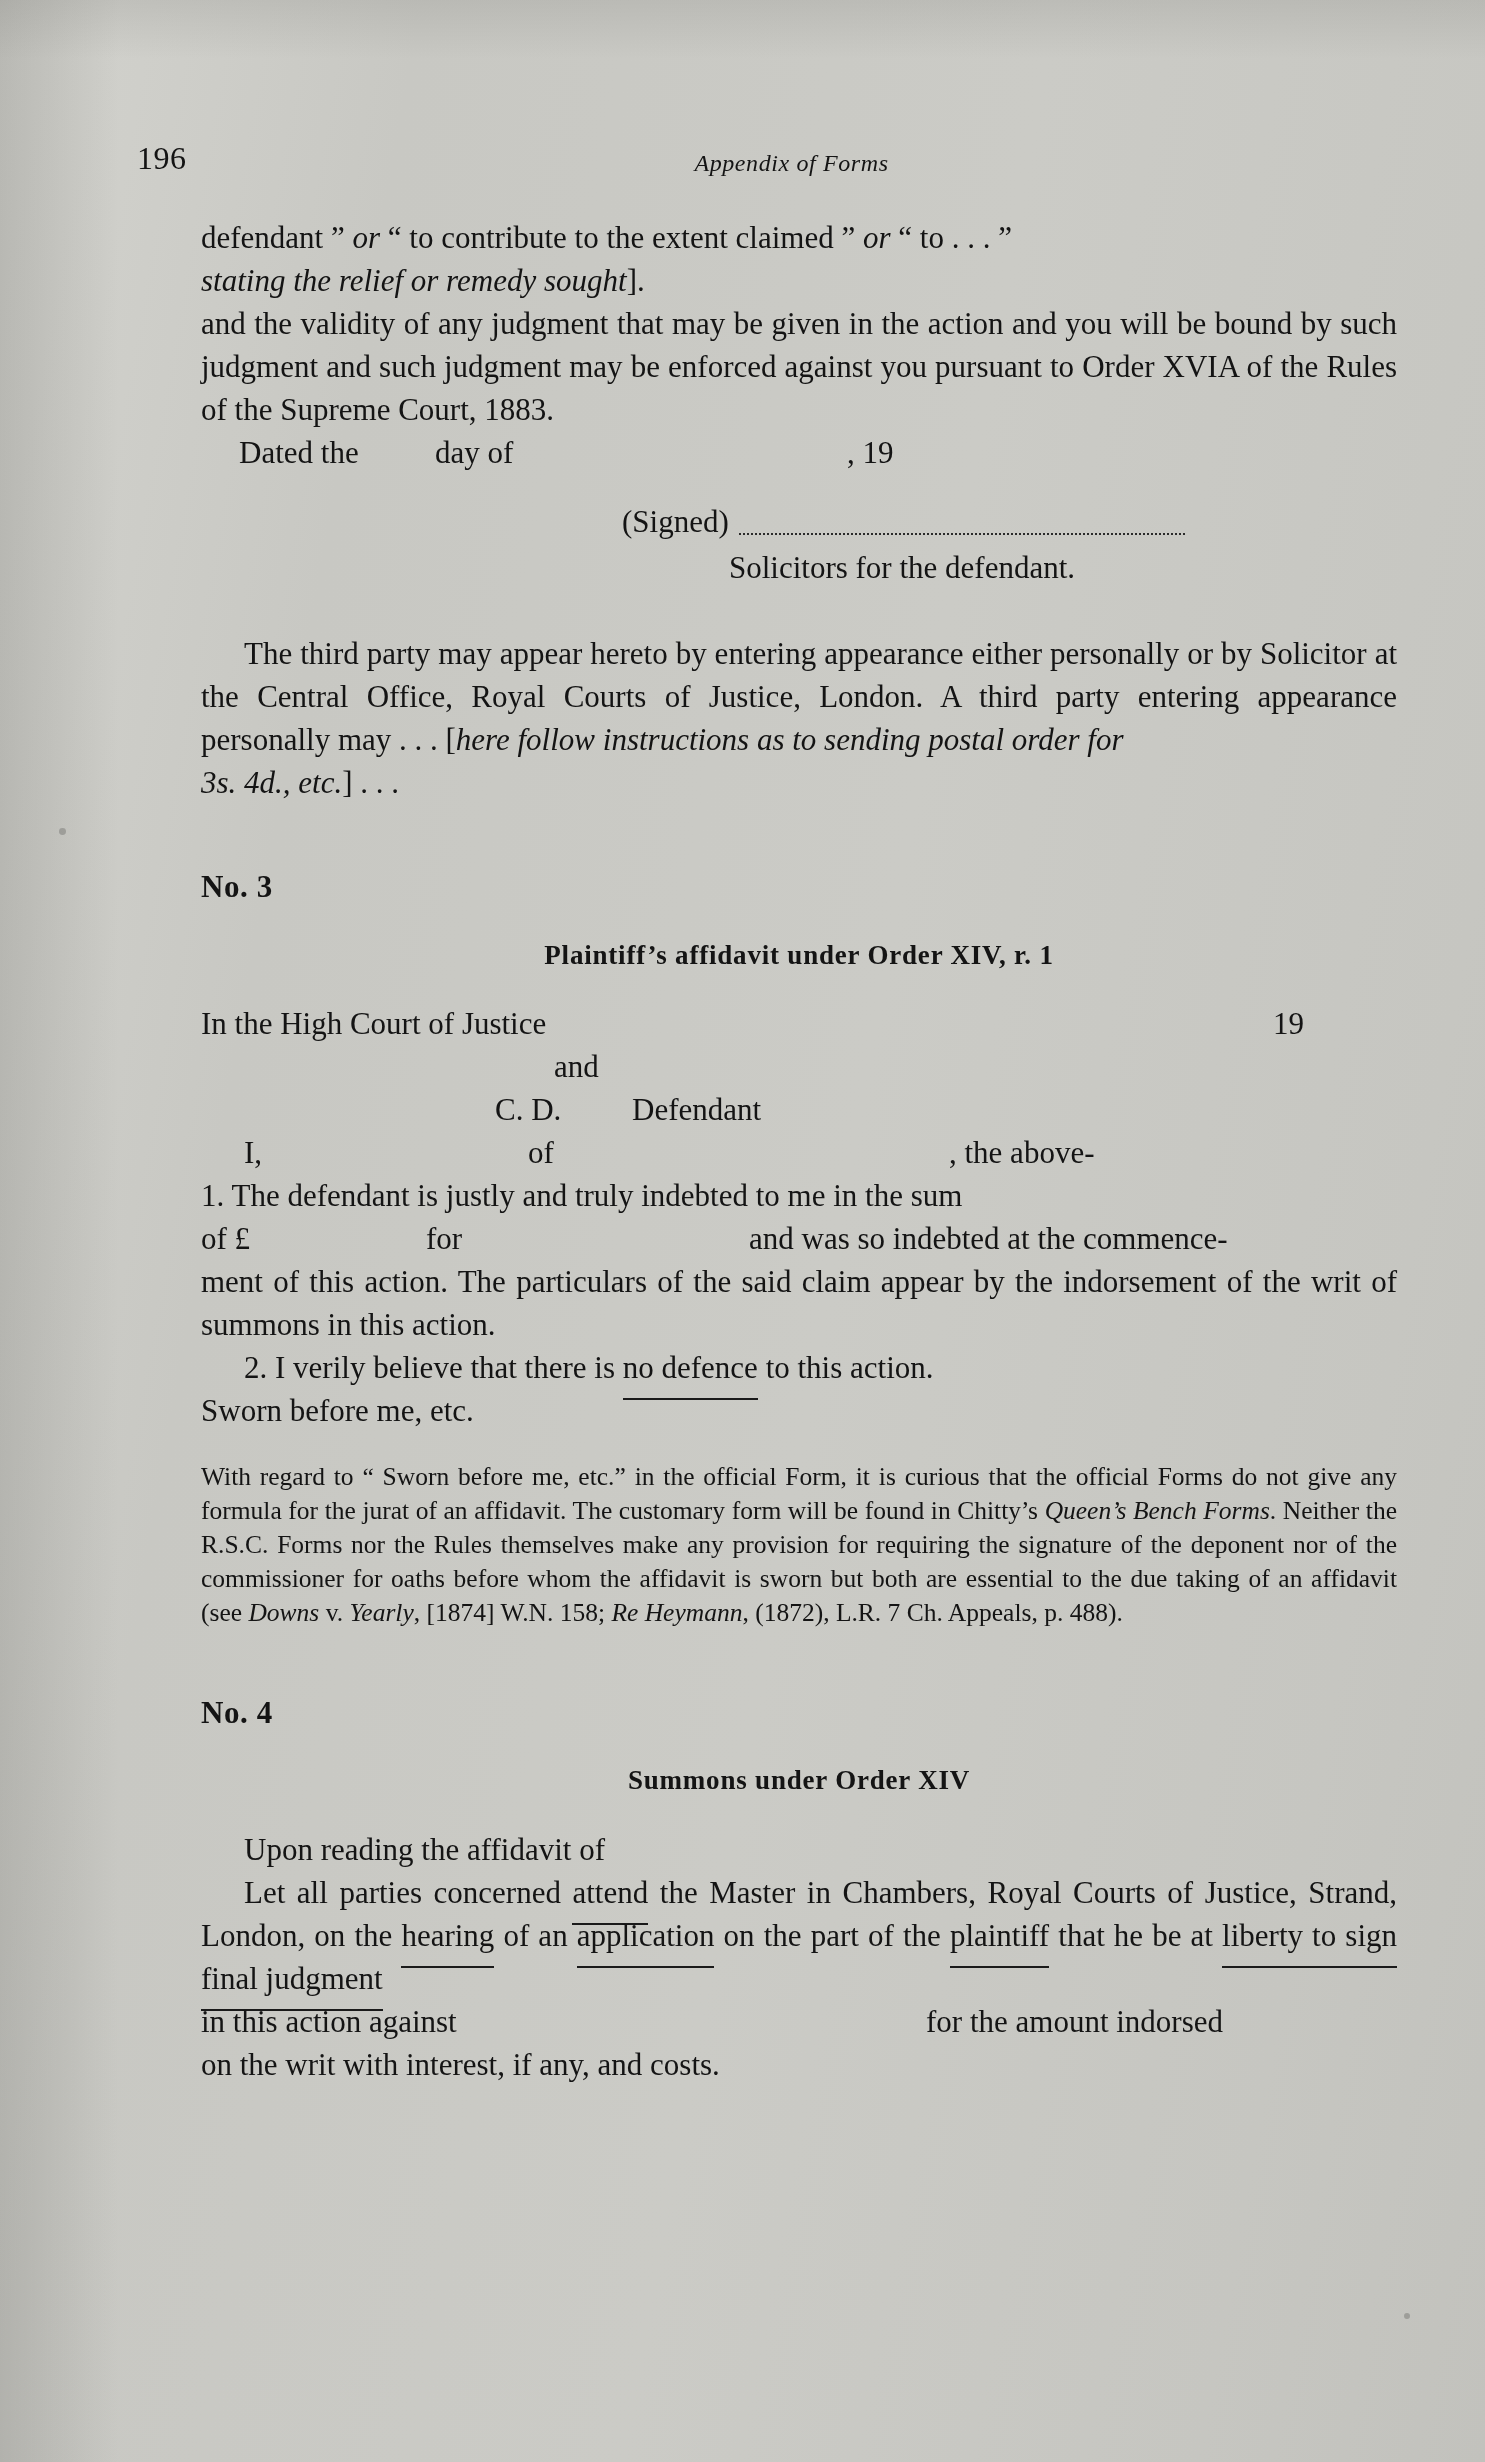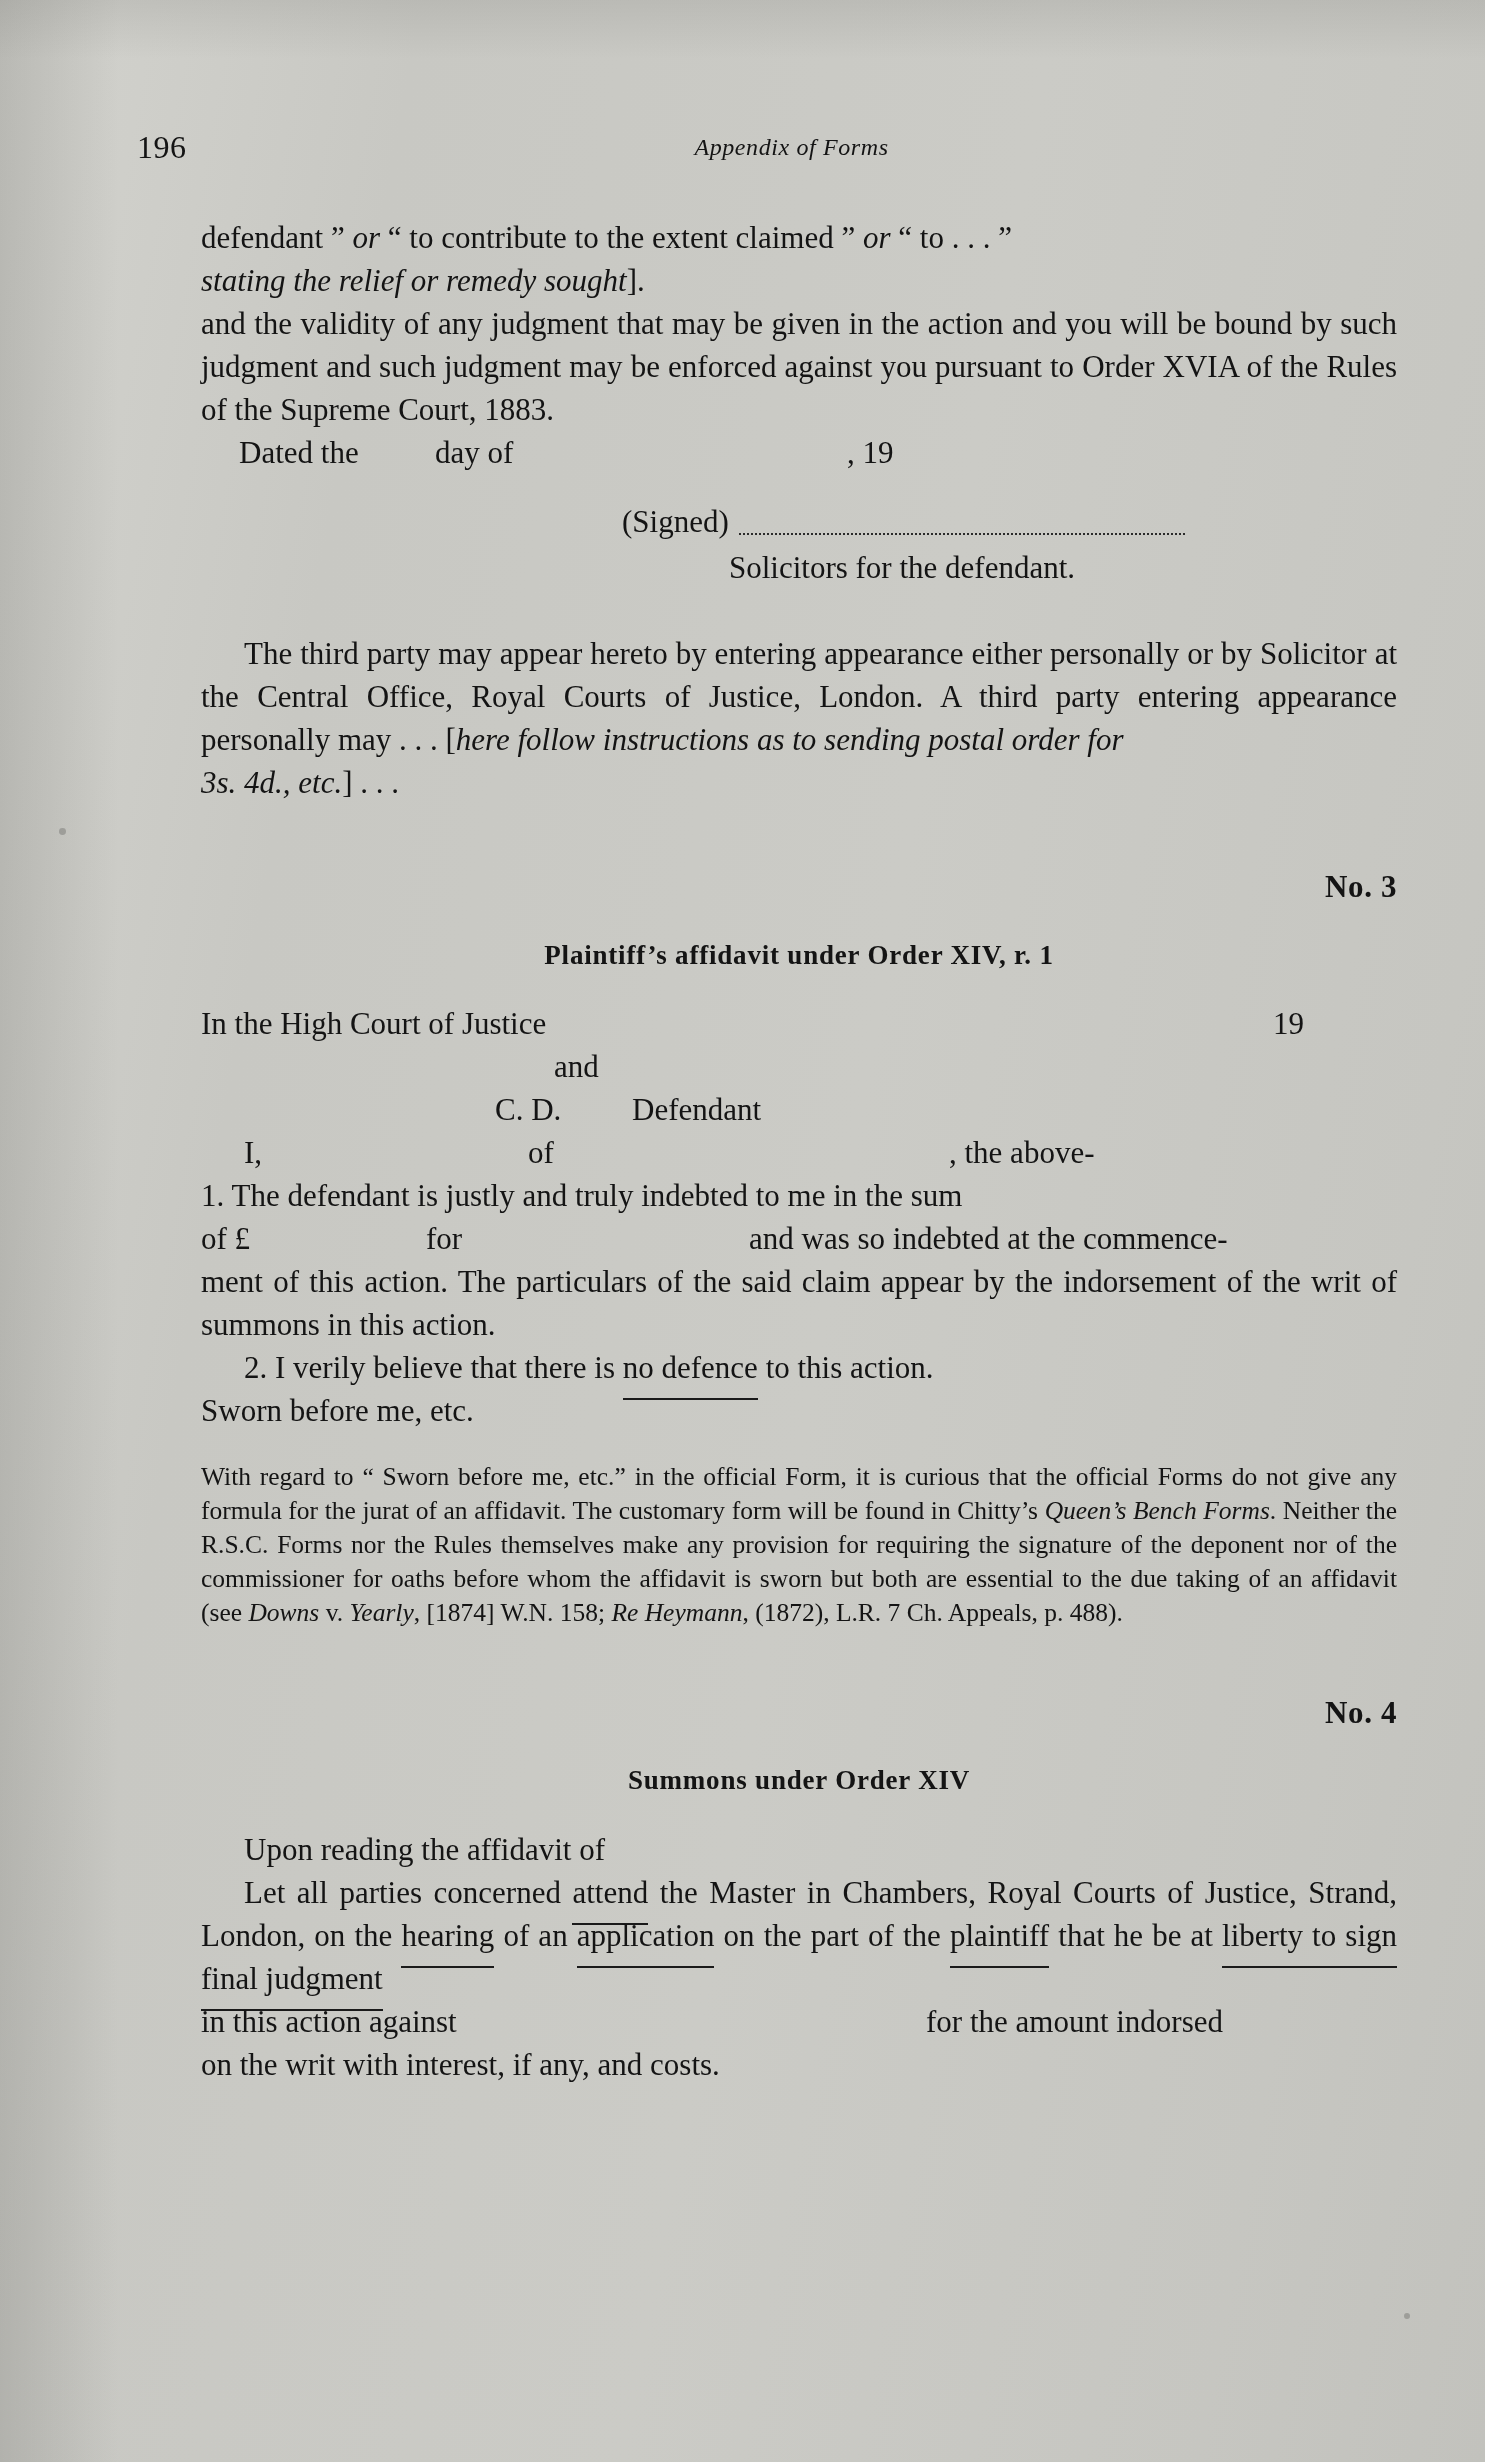--- a/index.html
+++ b/index.html
@@ -37,21 +37,21 @@
     pointer-events: none;
   }
   .content {
     position: absolute;
     left: 201px;
     top: 118px;
     width: 1196px;
   }
   .header-row {
     display: flex;
-    align-items: center;
+    align-items: flex-end;
     height: 59px;
   }
   .folio {
     font-size: 32px;
     letter-spacing: 0.5px;
     width: 167px;
     margin-left: -64px;
   }
   .running-head {
     flex: 1;
@@ -98,21 +98,21 @@
   }
   .solicitors {
     text-align: center;
     padding-left: 206px;
     margin-top: 3.9px;
   }
   .gap-s { height: 25.5px; }
   .gap-m { height: 43px; }
   .gap-l { height: 61px; }
   .num-head {
-    text-align: right;
+    text-align: left;
     font-weight: bold;
     font-size: 31px;
     letter-spacing: 0.6px;
   }
   .form-title {
     text-align: center;
     font-weight: bold;
     font-size: 27px;
     letter-spacing: 0.8px;
   }

